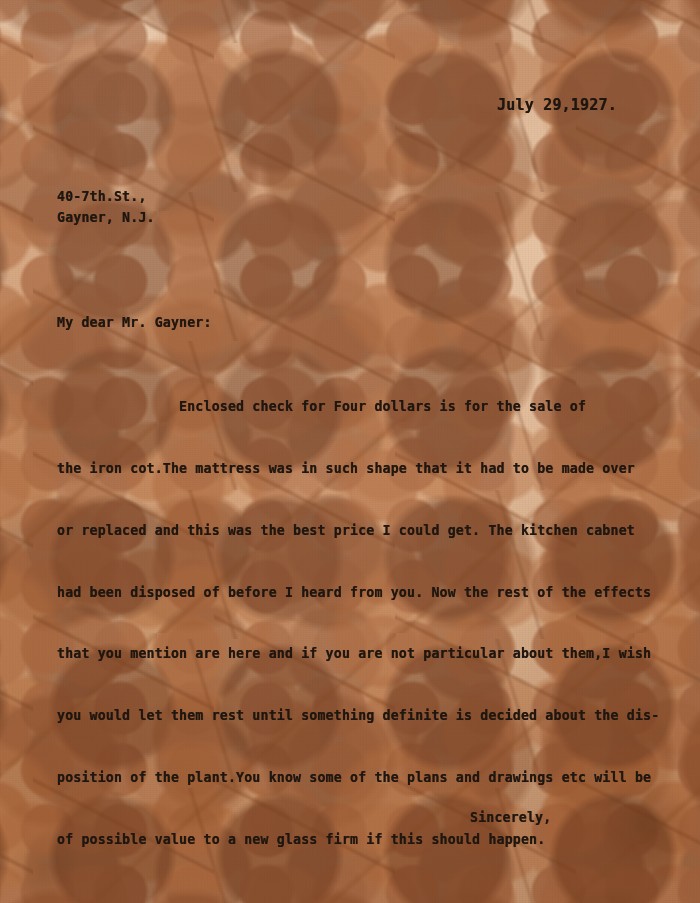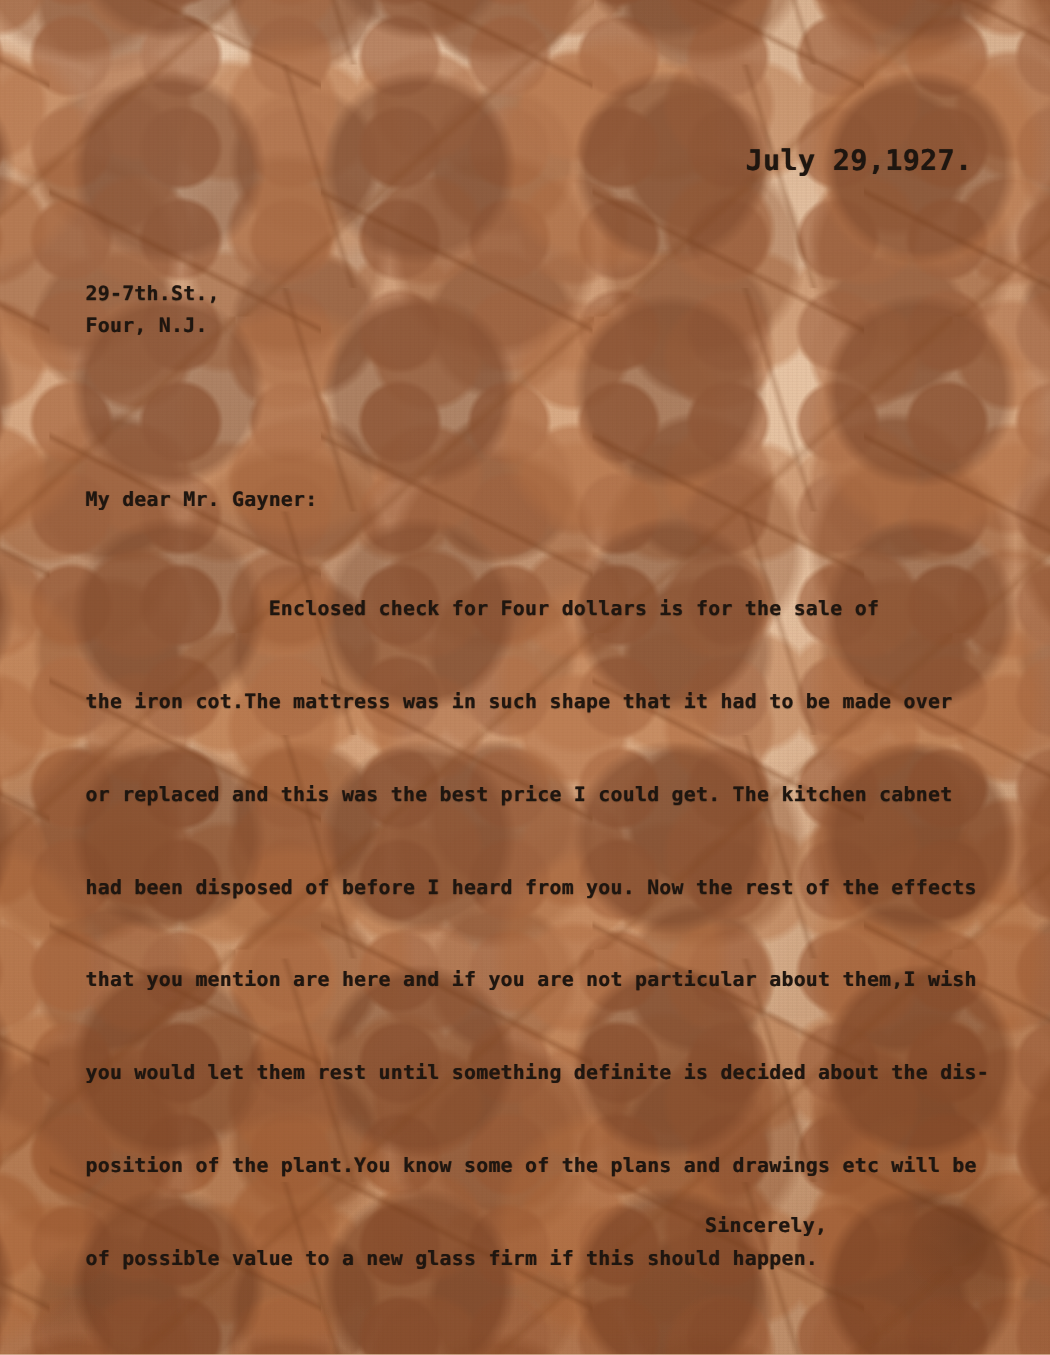--- a/index.html
+++ b/index.html
@@ -89,35 +89,35 @@
       0.35px 0 0 rgba(40,26,16,0.42),
       -0.3px 0.3px 0 rgba(60,38,22,0.30),
       0 0.45px 0.5px rgba(30,20,12,0.28);
     white-space: pre;
   }
 
   .date {
     position: absolute;
     left: 497px;
     top: 96px;
-    font-size: 19px;
+    font-size: 15px;
   }
 
   .addressee {
     position: absolute;
     left: 57px;
     top: 187px;
     font-size: 13.2px;
     line-height: 20.5px;
   }
 
   .salutation {
     position: absolute;
     left: 57px;
-    top: 326px;
+    top: 315px;
     font-size: 13.2px;
   }
 
   .body {
     position: absolute;
     left: 57px;
     top: 356px;
     width: 648px;
     font-size: 13.2px;
     line-height: 20.6px;
@@ -153,21 +153,21 @@
   <div class="specks2"></div>
   <div class="fibres"></div>
 
   <div class="smudge" style="left:600px;top:770px;width:90px;height:110px;opacity:.35;"></div>
   <div class="smudge" style="left:10px;top:830px;width:70px;height:70px;opacity:.25;"></div>
 
   <div class="content">
 
     <div class="tw date">July 29,1927.</div>
 
-    <div class="tw addressee"><span class="line">29-7th.St.,</span><span class="line">Four, N.J.</span></div>
+    <div class="tw addressee"><span class="line">40-7th.St.,</span><span class="line">Gayner, N.J.</span></div>
 
     <div class="tw salutation">My dear Mr. Gayner:</div>
 
     <div class="body">
 
       <div class="tw para">
         <span class="line">               Enclosed check for Four dollars is for the sale of</span>
         <span class="line">the iron cot.The mattress was in such shape that it had to be made over</span>
         <span class="line">or replaced and this was the best price I could get. The kitchen cabnet</span>
         <span class="line">had been disposed of before I heard from you. Now the rest of the effects</span>

